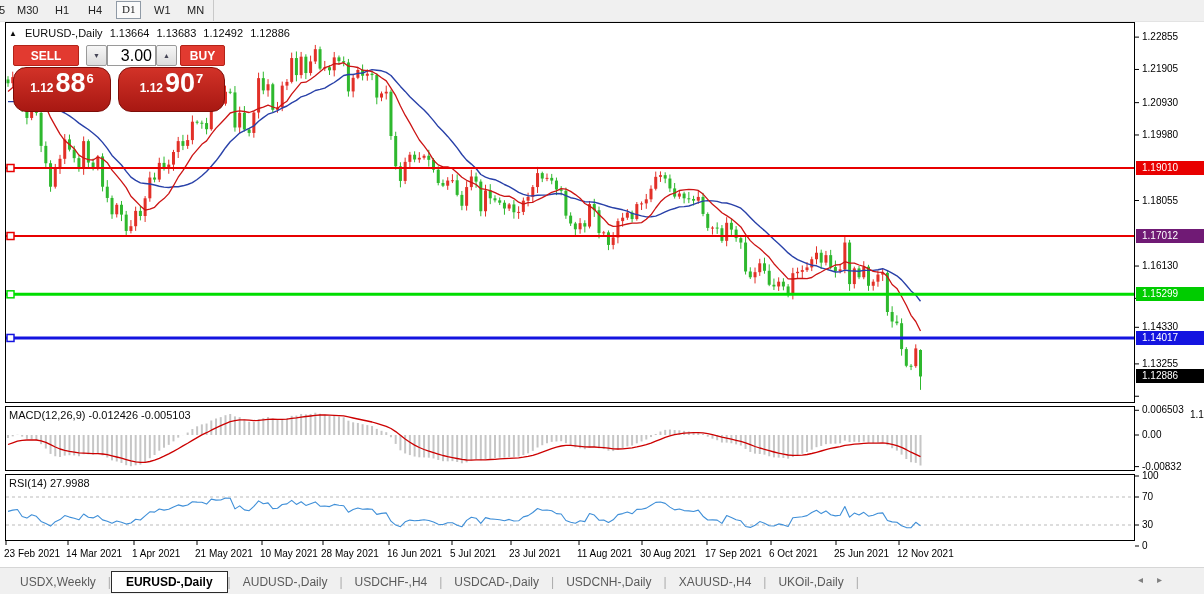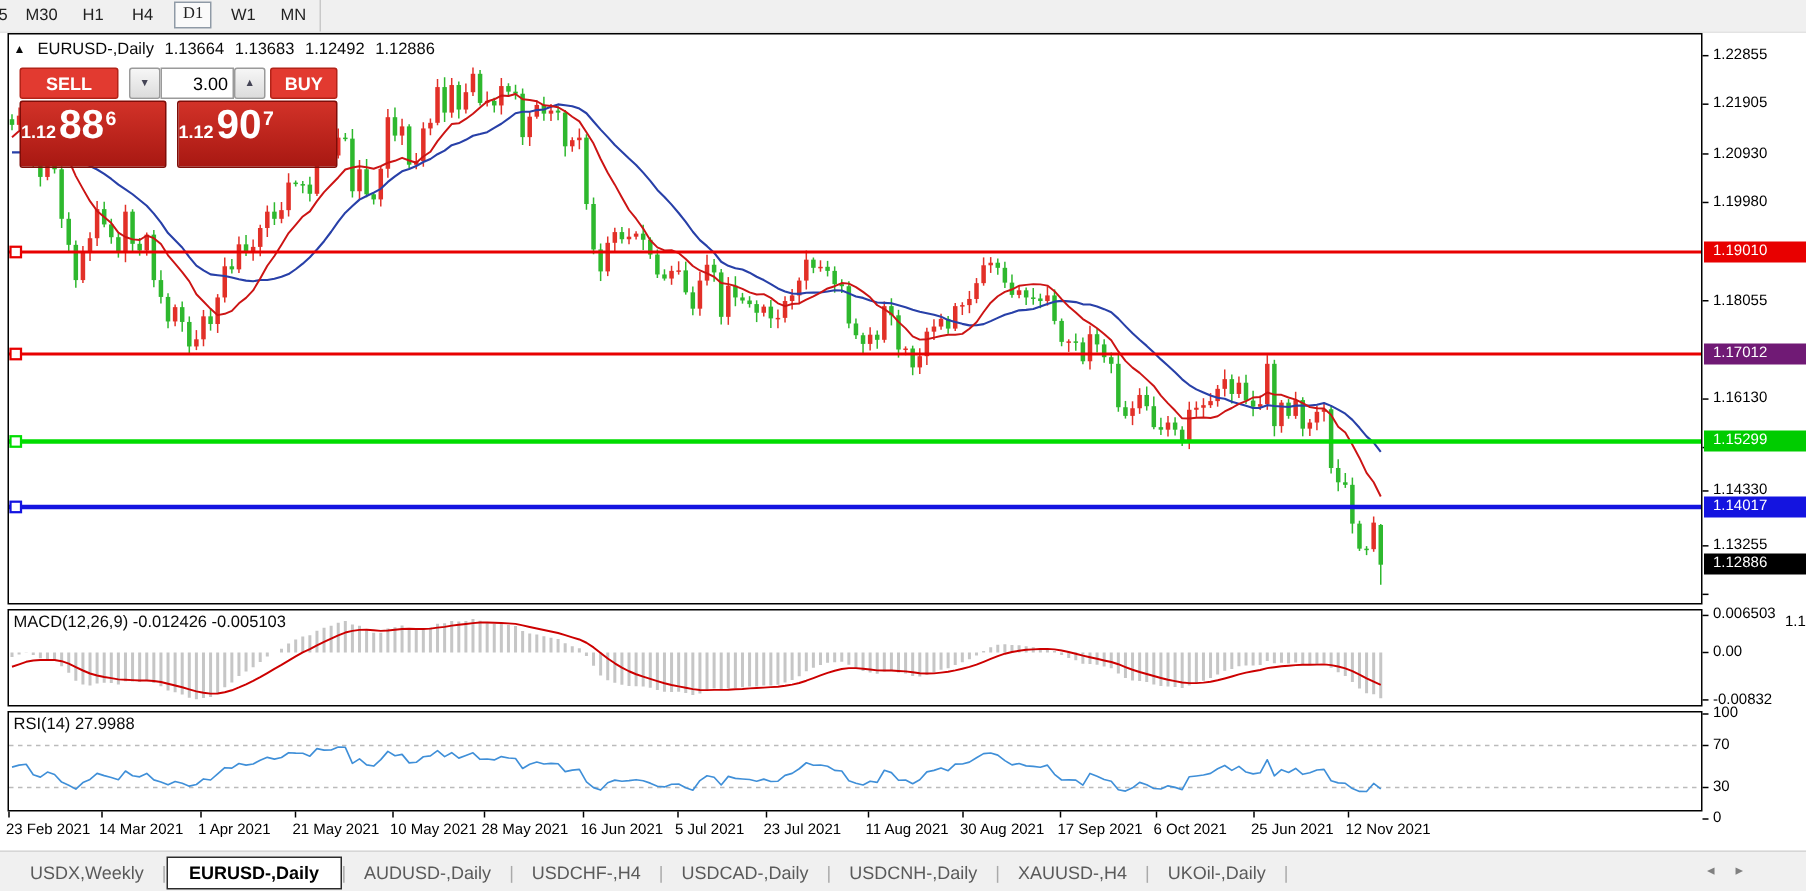--- a/index.html
+++ b/index.html
@@ -22,25 +22,25 @@
   #trade{position:absolute;left:13px;top:45px;width:212px;}
   .tbtn{position:absolute;height:21px;background:#e23a30;color:#fff;font-size:12px;font-weight:bold;
         text-align:center;line-height:21px;border-radius:2px;border:1px solid #b32318;box-sizing:border-box;}
   #sell-btn{left:0;top:0;width:66px;}
   #buy-btn{left:167px;top:0;width:45px;}
   .spin-btn{position:absolute;top:0;width:21px;height:21px;background:linear-gradient(#f6f6f6,#dcdcdc);
             border:1px solid #9a9a9a;box-sizing:border-box;border-radius:2px;text-align:center;
             font-size:7px;color:#445;line-height:19px;}
   #vol-down{left:73px;} #vol-up{left:143px;}
   #vol-field{position:absolute;left:94px;top:0;width:49px;height:21px;border:1px solid #9a9a9a;
-             box-sizing:border-box;background:#fff;font-size:12px;text-align:right;padding:0 3px;
+             box-sizing:border-box;background:#fff;font-size:16px;text-align:right;padding:0 3px;
              font-family:"Liberation Sans",sans-serif;}
   .px-box{position:absolute;top:22px;height:45px;background:linear-gradient(#d23228,#a81812);
-          border:1px solid #7e0d08;border-radius:2px;box-sizing:border-box;color:#fff;
-          display:flex;align-items:baseline;}
+          border:1px solid #7e0d08;border-radius:13px;box-sizing:border-box;color:#fff;
+          display:flex;align-items:baseline;justify-content:center;}
   #bid-box{left:0;width:98px;} #ask-box{left:105px;width:107px;}
   .px-small{font-size:12px;font-weight:bold;margin-right:2px;}
   .px-big{font-size:27px;font-weight:bold;line-height:30px;}
   .px-sup{font-size:13px;font-weight:bold;position:relative;top:-9px;margin-left:1px;}
   
   .ytick{position:absolute;left:1142px;width:60px;height:12px;line-height:12px;font-size:10px;color:#000;}
   .ytag{position:absolute;left:1136px;width:68px;height:14px;line-height:14px;font-size:10px;color:#fff;
         padding-left:6px;box-sizing:border-box;}
   .sclbl{position:absolute;left:1142px;width:60px;font-size:10px;color:#000;height:12px;line-height:12px;}
   

